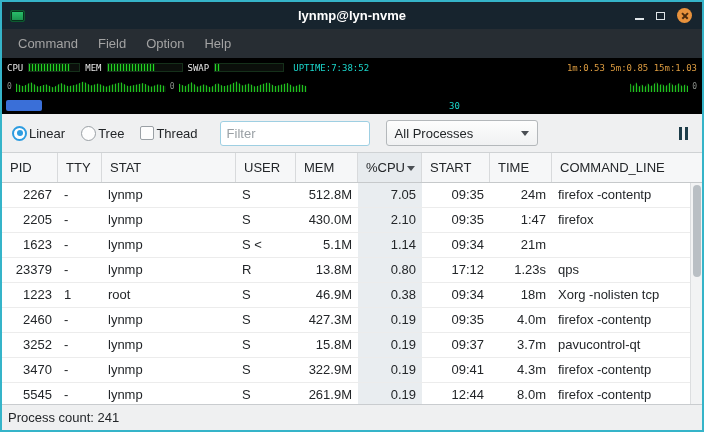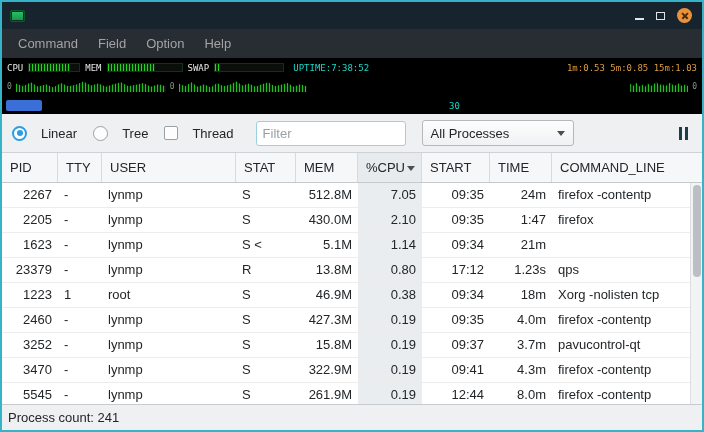--- a/index.html
+++ b/index.html
@@ -36,21 +36,21 @@
   .zero{color:#8a8f8a; font-size:8px; line-height:10px;}
   .spark{height:13px; background:repeating-linear-gradient(90deg,#21c21f 0 1px, rgba(10,60,10,.55) 1px 3px);
     clip-path:polygon(0% 100%,0% 35%,5% 55%,10% 25%,15% 60%,20% 40%,25% 65%,30% 30%,35% 55%,40% 45%,45% 20%,50% 50%,55% 35%,60% 60%,65% 40%,70% 25%,75% 55%,80% 45%,85% 30%,90% 60%,95% 40%,100% 55%,100% 100%);}
   .spark-a{width:150px;} .spark-b{width:128px;} .spark-c{width:58px; margin-left:auto;}
   
   .timeline{height:16px; background:#000; position:relative; flex:0 0 16px;}
   .time-marker{position:absolute; left:4px; top:2px; width:36px; height:11px; background:#3a6fd8; border-radius:2px;}
   .time-tick{position:absolute; left:447px; top:3px; color:#1bd6cb; font-family:"DejaVu Sans Mono", monospace; font-size:9px;}
   
   .controls{height:38px; flex:0 0 38px; background:#eff0f1; display:flex; align-items:center; padding:0 10px; gap:8px;}
-  .radio-group{display:flex; align-items:flex-start; gap:14px; margin-right:8px;}
+  .radio-group{display:flex; align-items:flex-start; gap:2px; margin-right:8px;}
   .radio{width:15px; height:15px; border-radius:50%; background:#fdfdfd; border:1px solid #9aa0a5; position:relative;}
   .radio.checked{border:2px solid #2d9ce0;}
   .radio.checked::after{content:""; position:absolute; left:2.5px; top:2.5px; width:6px; height:6px; border-radius:50%; background:#2d9ce0;}
   .checkbox{width:14px; height:14px; border:1px solid #9aa0a5; border-radius:2px; background:#fdfdfd;}
   .ctl-label{font-size:13px; color:#232629;}
   .filter-input{width:150px; height:25px; border:1px solid #9ecfe2; border-radius:3px; background:#fff;
     font-family:"Liberation Sans", sans-serif; font-size:13px; color:#232629; padding:0 6px; margin-left:6px; outline:none;}
   .filter-input::placeholder{color:#9aa0a5;}
   .combobox{width:152px; height:26px; border:1px solid #b4b8bb; border-radius:3px; margin-left:8px;
     background:linear-gradient(#fdfdfd,#f0f1f2); display:flex; align-items:center; justify-content:space-between;
@@ -80,20 +80,21 @@
   .statusbar{height:26px; flex:0 0 26px; background:#eff0f1; border-top:1px solid #c9cccf;
     display:flex; align-items:center; padding-left:6px; font-size:13px; color:#232629;}
 </style>
 </head>
 <body>
 
 <div class="window">
 
   <div class="titlebar">
     <div class="app-icon"></div>
+    <div class="title-text">lynmp@lyn-nvme</div>
     <div class="win-btns">
       <div class="btn-min"></div>
       <div class="btn-restore"></div>
       <div class="btn-close"></div>
     </div>
   </div>
 
   <div class="menubar">
     <div class="menu-item">Command</div>
     <div class="menu-item">Field</div>
@@ -154,22 +155,22 @@
     <div class="pause-btn">
       <span></span>
       <span></span>
     </div>
   </div>
 
   <div class="table">
     <div class="thead">
         <div class="hcell c0"><span>PID</span></div>
         <div class="hcell c1"><span>TTY</span></div>
+        <div class="hcell c3"><span>STAT</span></div>
         <div class="hcell c2"><span>USER</span></div>
-        <div class="hcell c3"><span>STAT</span></div>
         <div class="hcell c4"><span>MEM</span></div>
         <div class="hcell c5 sorted"><span>%CPU</span><span class="sort-arrow"></span></div>
         <div class="hcell c6"><span>START</span></div>
         <div class="hcell c7"><span>TIME</span></div>
         <div class="hcell c8"><span>COMMAND_LINE</span></div>
       </div>
     <div class="tbody">
       <div class="rows">
           <div class="row">
             <div class="cell c0">2267</div>

